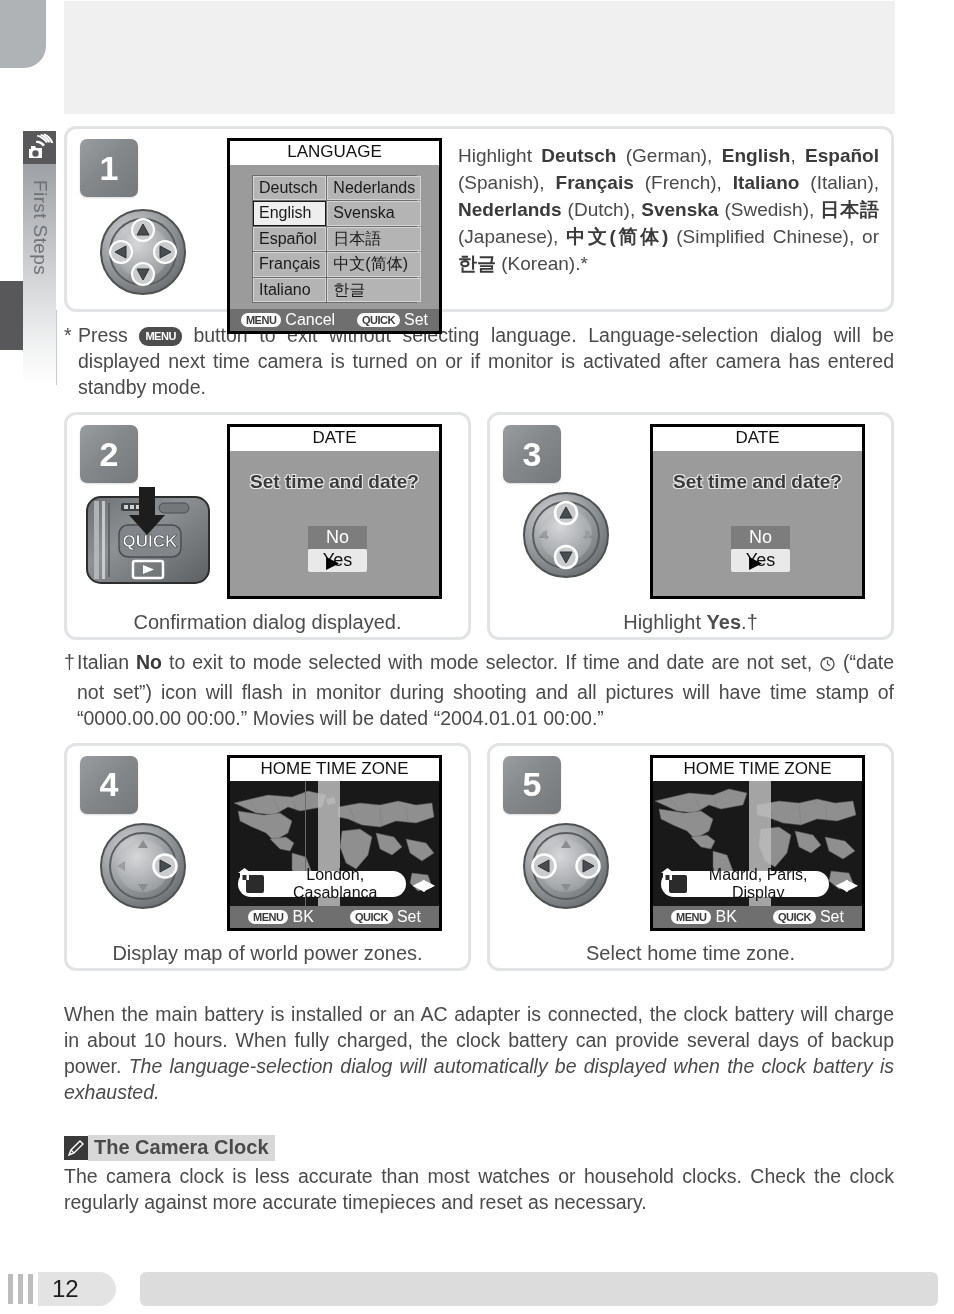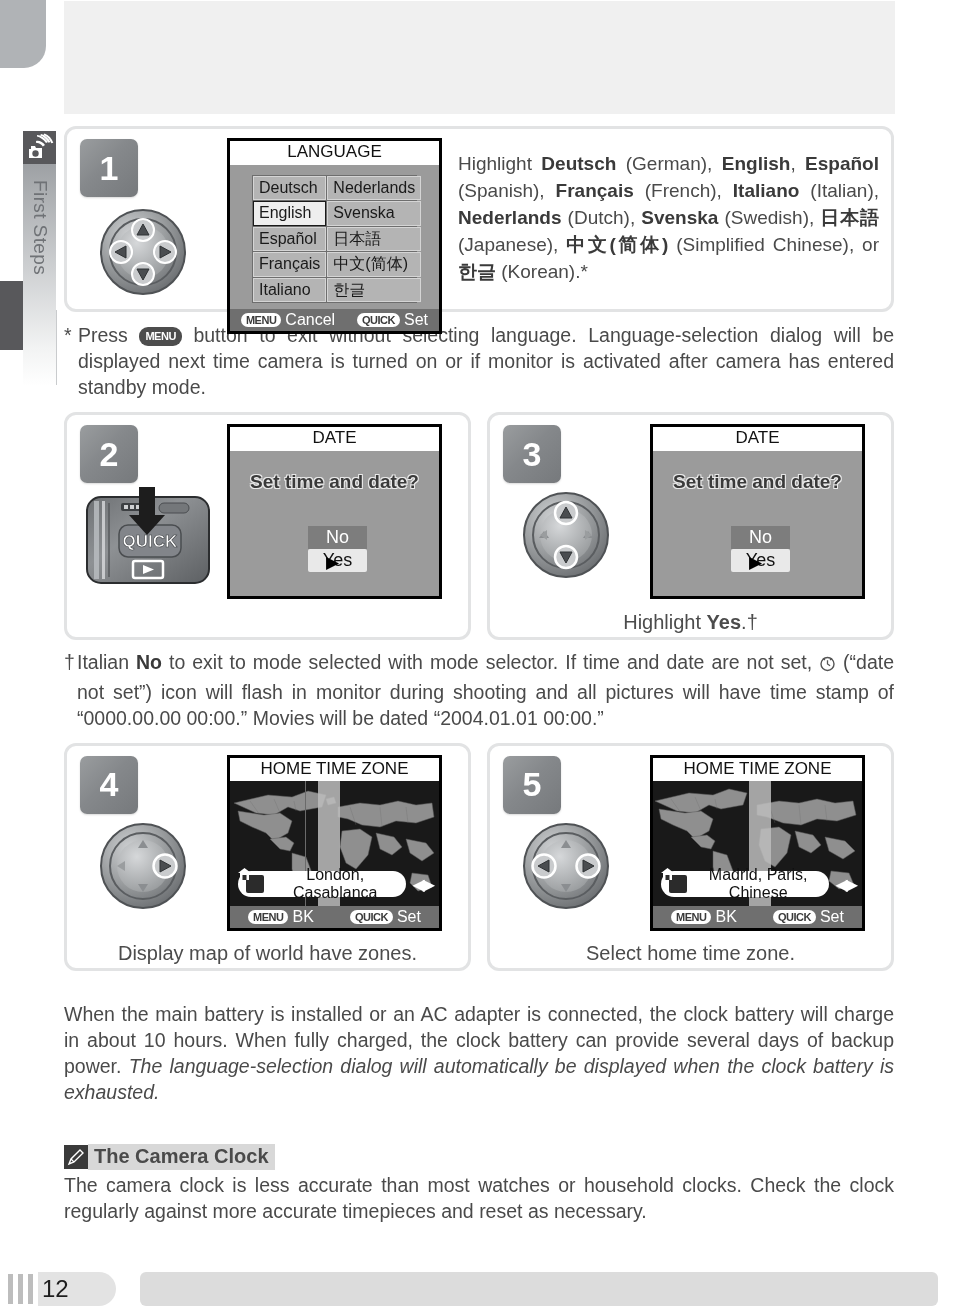--- a/index.html
+++ b/index.html
@@ -141,21 +141,21 @@
     padding: 1px 6px 2px;
   }
 
   
   .footer { position:absolute; left:0; bottom:0; width:954px; height:46px; }
   .foot-bars { position:absolute; left:8px; bottom:10px; display:flex; gap:5px; }
   .foot-bars i { display:block; width:5px; height:30px; background:#bdbdbd; }
   .page-pill {
     position:absolute; left:38px; bottom:8px; width:78px; height:34px;
     background:#e3e3e3; border-radius:0 17px 17px 0;
-    display:flex; align-items:center; padding-left:4px;
+    display:flex; align-items:center; padding-left:14px;
     font-size:24px; color:#1d1d1d;
   }
   .foot-strip {
     position:absolute; left:140px; bottom:8px; right:16px; height:34px;
     background:#dcdcdc; border-radius:6px;
   }
   .bold { font-weight: bold; color:#3a3a3a; }
   .ital { font-style: italic; }
   .inline-key {
     display:inline-block; background:#4d4d4d; color:#fff; border-radius:9px;
@@ -245,21 +245,21 @@
             <span>Cancel</span>
           </div>
           <div class="foot-item">
             <span class="keycap">QUICK</span>
             <span>Set</span>
           </div>
         </div>
       </div>
     </div>
 
-    <div style="flex:1; padding:14px 12px 0 16px;margin-top:8px;">
+    <div style="flex:1; padding:14px 12px 0 16px;">
       <p class="para" style="text-align:justify; font-size:19px; line-height:1.42;">
         <span>Highlight </span><span class="bold">Deutsch</span><span> (German), </span><span class="bold">English</span><span>, </span><span class="bold">Español</span><span> (Spanish), </span><span class="bold">Français</span><span> (French), </span><span class="bold">Italiano</span><span> (Italian), </span><span class="bold">Nederlands</span><span> (Dutch), </span><span class="bold">Svenska</span><span> (Swedish), </span><span class="bold">日本語</span><span> (Japanese), </span><span class="bold">中文(简体)</span><span> (Simplified Chinese), or </span><span class="bold">한글</span><span> (Korean).*</span>
       </p>
     </div>
   </div>
 
   <div style="display:flex; margin-top:10px;">
     <div class="para" style="width:14px; flex:0 0 14px;">*</div>
     <div class="para" style="flex:1;">
       <span> Press </span><span class="inline-key">MENU</span><span> button to exit without selecting language.  Language-selection dialog will be displayed next time camera is turned on or if monitor is activated after camera has entered standby mode.</span>
@@ -312,20 +312,21 @@
                 <div class="opt-no">No</div>
                 <div class="opt-yes">
                   <span>Yes</span>
                   <span class="arrow">▶</span>
                 </div>
               </div>
             </div>
           </div>
         </div>
       </div>
+      <div class="cap">Confirmation dialog displayed.</div>
     </div>
 
     <div class="panel" style="width:407px; height:228px;">
       <div style="display:flex; height:190px;">
         <div style="width:160px; position:relative;">
           <div class="badge" style="position:absolute; left:13px; top:10px;">3</div>
           <div style="position:absolute; left:32px; top:76px;">
             <svg width="88" height="88" viewBox="0 0 88 88">
               <circle cx="44" cy="44" r="42" fill="url(#ring1)" stroke="#4f5255" stroke-width="2"></circle>
               <circle cx="44" cy="44" r="33" fill="none" stroke="#5a5d60" stroke-width="2"></circle>
@@ -438,21 +439,21 @@
                 <span>BK</span>
               </div>
               <div class="foot-item">
                 <span class="keycap">QUICK</span>
                 <span>Set</span>
               </div>
             </div>
           </div>
         </div>
       </div>
-      <div class="cap">Display map of world have zones.</div>
+      <div class="cap">Display map of world power zones.</div>
     </div>
 
     <div class="panel" style="width:407px; height:228px;">
       <div style="display:flex; height:190px;">
         <div style="width:160px; position:relative;">
           <div class="badge" style="position:absolute; left:13px; top:10px;">5</div>
           <div style="position:absolute; left:32px; top:76px;">
             <svg width="88" height="88" viewBox="0 0 88 88">
               <circle cx="44" cy="44" r="42" fill="url(#ring1)" stroke="#4f5255" stroke-width="2"></circle>
               <circle cx="44" cy="44" r="33" fill="none" stroke="#5a5d60" stroke-width="2"></circle>
@@ -489,21 +490,21 @@
               </svg>
               <div class="tz-band" style="left:96px;"></div>
               <div class="city-row">
                 <div class="city-box">
                   <span class="home-icon">
                     <svg width="13" height="12" viewBox="0 0 13 12">
                         <polygon points="6.5,0 13,5 11,5 11,12 2,12 2,5 0,5" fill="#ffffff"></polygon>
                         <rect x="4.5" y="7" width="4" height="5" fill="#2b2b2b"></rect>
                       </svg>
                   </span>
-                  <span class="city-name">Madrid, Paris, Chinese</span>
+                  <span class="city-name">Madrid, Paris, Display</span>
                 </div>
                 <span class="lr-arrows">◀▶</span>
               </div>
             </div>
             <div class="lcd-footbar">
               <div class="foot-item">
                 <span class="keycap">MENU</span>
                 <span>BK</span>
               </div>
               <div class="foot-item">
@@ -517,21 +518,21 @@
       <div class="cap">Select home time zone.</div>
     </div>
   </div>
 
   <div style="margin-top:30px;">
     <p class="para">
       <span>When the main battery is installed or an AC adapter is connected, the clock battery will charge in about 10 hours.  When fully charged, the clock battery can provide several days of backup power.  </span><i class="ital bold" style="font-weight:normal;color:#4a4a4a;">The language-selection dialog will automatically be displayed when the clock battery is exhausted.</i>
     </p>
   </div>
 
-  <div style="margin-top:39px;">
+  <div style="margin-top:30px;">
     <div class="note-head">
       <span class="note-pen">
         <svg width="18" height="18" viewBox="0 0 18 18">
             <path d="M2 16 L4 11 L13 2 L16 5 L7 14 Z" fill="none" stroke="#ffffff" stroke-width="1.4"></path>
             <path d="M4 11 L7 14" stroke="#ffffff" stroke-width="1.1"></path>
           </svg>
       </span>
       <span class="note-title">The Camera Clock</span>
     </div>
     <p class="para">The camera clock is less accurate than most watches or household clocks.  Check the clock regularly against more accurate timepieces and reset as necessary.</p>

